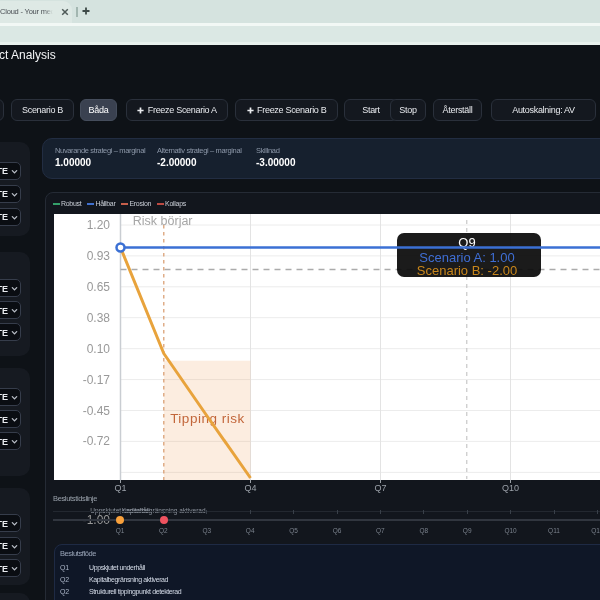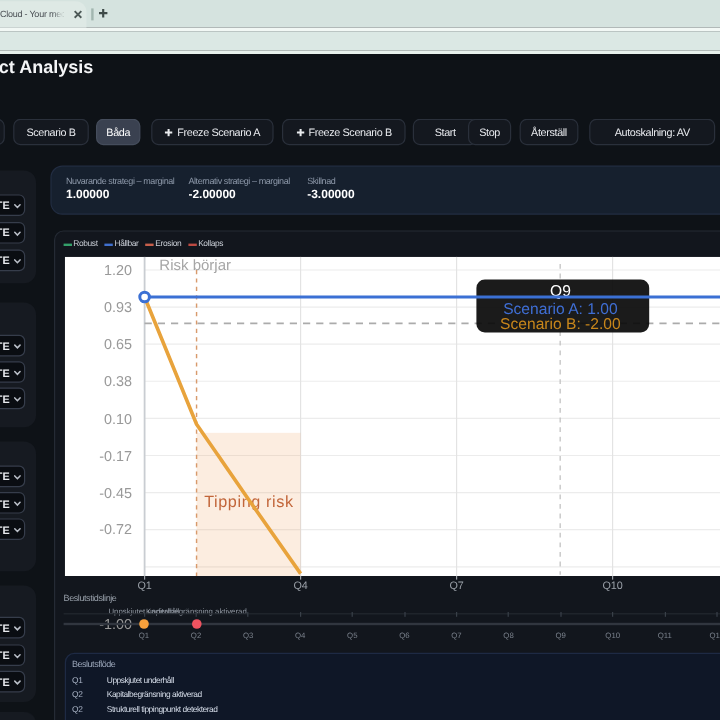--- a/index.html
+++ b/index.html
@@ -8,21 +8,21 @@
   #stage { position:relative; width:600px; height:600px; transform:translateZ(0); }
   
   .tabbar { left:0; top:0; width:600px; height:23px; background:#D5E3DF; }
   .activetab { left:-30px; top:1px; width:102px; height:22px; background:#DEE9E5; border-radius:9px 9px 0 0; }
   .tabtitle { left:0px; top:7px; font-size:7.5px; letter-spacing:-0.2px; color:#494E53; width:53px; overflow:hidden; white-space:nowrap; }
   .tabdiv { left:76px; top:6.5px; width:1.5px; height:10px; background:#A2B6B0; }
   .band1 { left:0; top:23px; width:600px; height:3px; background:#F2F8F5; }
   .band2 { left:0; top:26px; width:600px; height:16px; background:#DBE8E4; }
   .band3 { left:0; top:42px; width:600px; height:3px; background:#E8F1ED; }
   
-  .apptitle { left:-1px; top:48px; font-size:15px; font-weight:700; color:#F4F5F7; }
+  .apptitle { left:-1px; top:48px; font-size:12px; font-weight:400; color:#F4F5F7; }
   .btn { top:99px; height:22px; background:#14181F; border:1px solid #2A303B; border-radius:6px; color:#E8EAEE; font-size:9px; letter-spacing:-0.3px; display:flex; align-items:center; justify-content:center; white-space:nowrap; }
   .btn svg.pl { margin-right:3.5px; }
   .btn.active { background:#3A4150; border-color:#454D5C; color:#FFFFFF; }
   
   .stats { left:42px; top:138px; width:580px; height:41px; background:#16202E; border:1px solid #222D42; border-radius:10px; }
   .statlabel { font-size:7.5px; letter-spacing:-0.35px; color:#8C97A8; }
   .statvalue { font-size:10px; font-weight:700; color:#FFFFFF; }
   
   .card { left:45px; top:192px; width:570px; height:420px; background:#12161D; border:1px solid #252B35; border-radius:8px; }
   .legend { left:53px; top:200px; font-size:7px; letter-spacing:-0.3px; color:#C9CED6; display:flex; align-items:center; }

